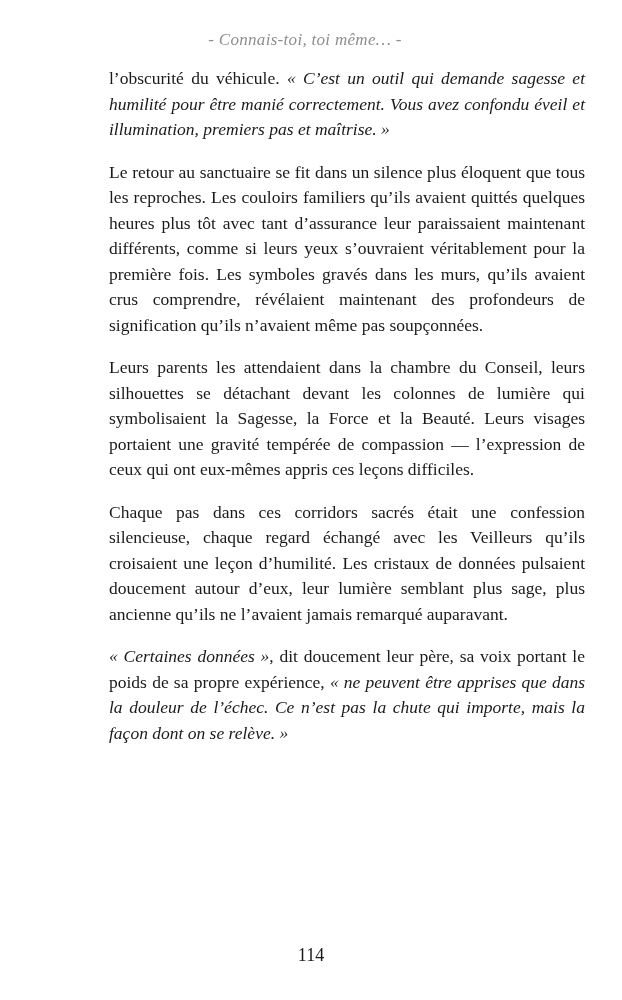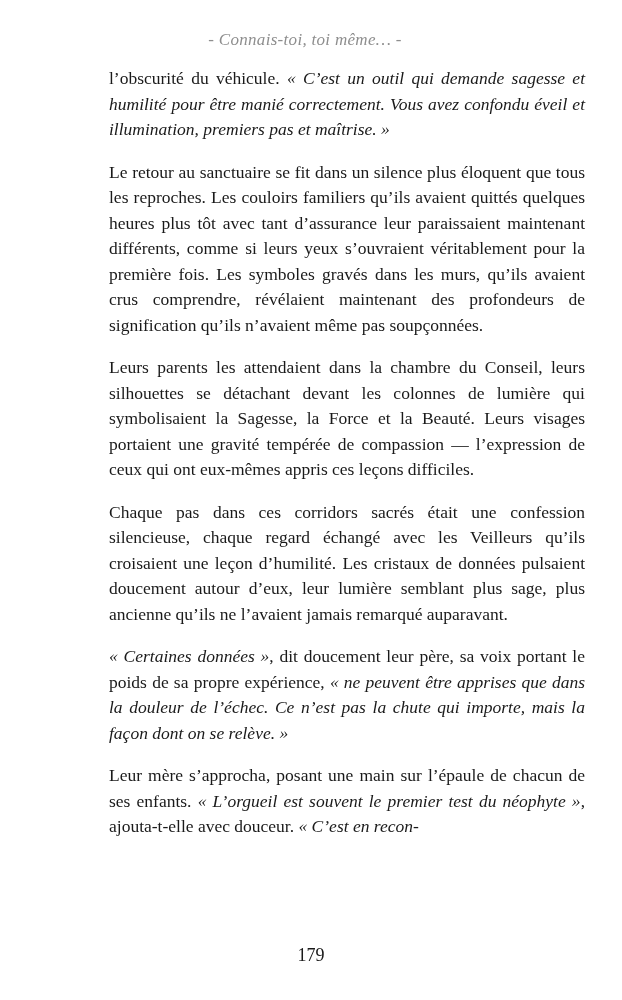--- a/index.html
+++ b/index.html
@@ -59,17 +59,16 @@
 
 <div class="page" style="background: rgb(255, 255, 255); color: rgb(26, 26, 26);">
   <div class="running-header" style="color: rgb(142, 142, 142);">- Connais-toi, toi même… -</div>
 
   <div class="body-text">
       <p class="para"><span class="run-roman">l’obscurité du véhicule. </span><span class="run-italic">« C’est un outil qui demande sagesse et humilité pour être manié correctement. Vous avez confondu éveil et illumination, premiers pas et maîtrise. »</span></p>
       <p class="para"><span class="run-roman">Le retour au sanctuaire se fit dans un silence plus éloquent que tous les reproches. Les couloirs familiers qu’ils avaient quittés quelques heures plus tôt avec tant d’assurance leur paraissaient maintenant différents, comme si leurs yeux s’ouvraient véritablement pour la première fois. Les symboles gravés dans les murs, qu’ils avaient crus comprendre, révélaient maintenant des profondeurs de signification qu’ils n’avaient même pas soupçonnées.</span></p>
       <p class="para"><span class="run-roman">Leurs parents les attendaient dans la chambre du Conseil, leurs silhouettes se détachant devant les colonnes de lumière qui symbolisaient la Sagesse, la Force et la Beauté. Leurs visages portaient une gravité tempérée de compassion — l’expression de ceux qui ont eux-mêmes appris ces leçons difficiles.</span></p>
       <p class="para"><span class="run-roman">Chaque pas dans ces corridors sacrés était une confession silencieuse, chaque regard échangé avec les Veilleurs qu’ils croisaient une leçon d’humilité. Les cristaux de données pulsaient doucement autour d’eux, leur lumière semblant plus sage, plus ancienne qu’ils ne l’avaient jamais remarqué auparavant.</span></p>
       <p class="para"><span class="run-italic">« Certaines données »</span><span class="run-roman">, dit doucement leur père, sa voix portant le poids de sa propre expérience, </span><span class="run-italic">« ne peuvent être apprises que dans la douleur de l’échec. Ce n’est pas la chute qui importe, mais la façon dont on se relève. »</span></p>
-      <p class="para"><span class="run-roman">Leur mère s’approcha, posant une main sur l’épaule de chacun de ses enfants. </span><span class="run-italic">« L’orgueil est souvent le premier test du néophyte »</span><span class="run-roman">, ajouta-t-elle avec douceur. </span><span class="run-italic">« C’est en recon-</span></p>
     </div>
 
-  <div class="page-number">179</div>
+  <div class="page-number">114</div>
 </div>
 
 </body></html>

